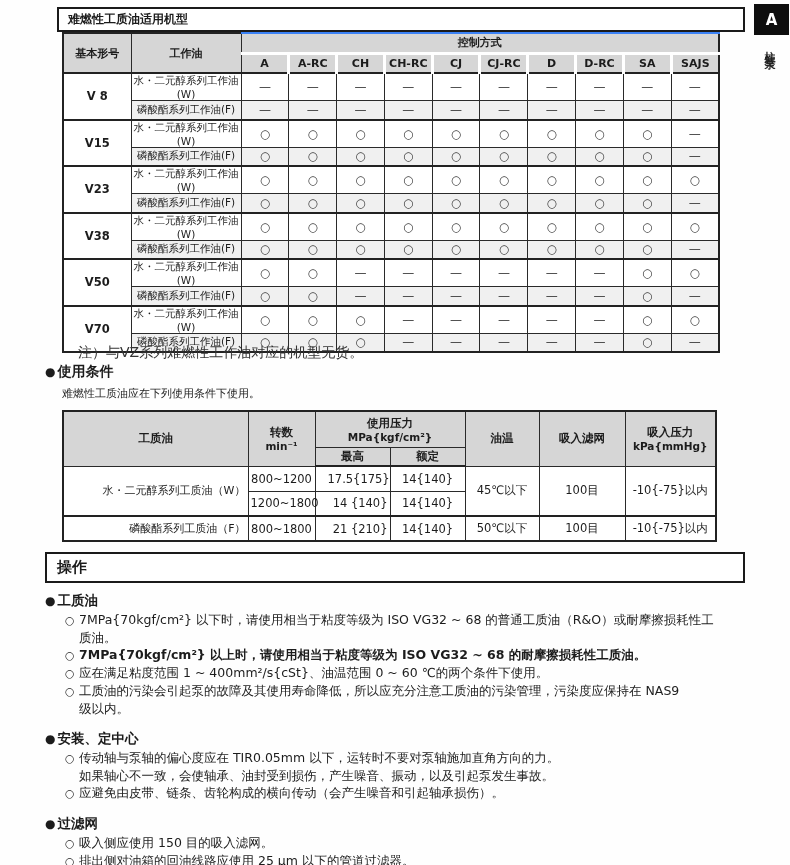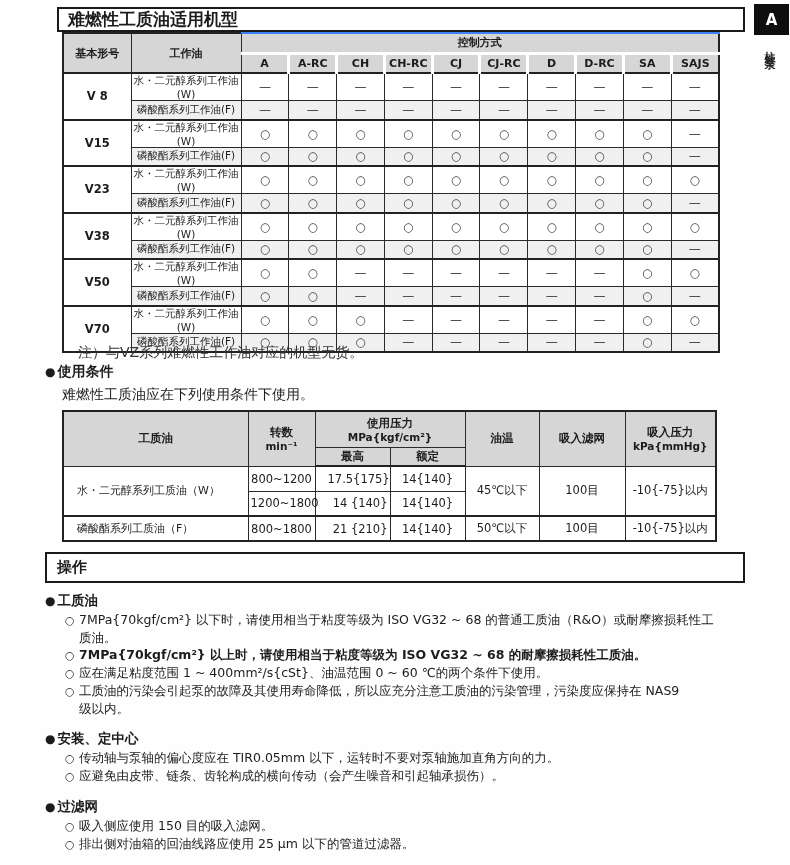--- a/index.html
+++ b/index.html
@@ -9,21 +9,21 @@
   
   .side-tab{position:absolute;top:4px;right:0;width:36px;}
   .tab-letter{width:35px;height:31px;background:#0e0e0e;color:#ffffff;font-weight:bold;
               font-size:15px;display:flex;align-items:center;justify-content:center;}
   .tab-vlabel{writing-mode:vertical-rl;text-orientation:upright;font-size:11px;font-weight:bold;
               letter-spacing:4px;margin:7px 0 0 7px;color:#222;}
 
   
   .title-box{position:absolute;left:57px;top:7px;width:688px;height:25px;border:2px solid #1a1a1a;
              box-sizing:border-box;display:flex;align-items:center;padding-left:9px;
-             font-weight:bold;font-size:17px;background:#fff;}
+             font-weight:bold;font-size:12px;background:#fff;}
   .op-box{position:absolute;left:45px;top:552px;width:700px;height:31px;border:2px solid #1a1a1a;
           box-sizing:border-box;display:flex;align-items:center;padding-left:10px;
           font-weight:bold;font-size:15px;background:#fff;}
 
   
   table{border-collapse:collapse;}
   .t1{position:absolute;left:62px;top:32px;width:656px;table-layout:fixed;font-size:11px;
       border:2px solid #222;}
   .t1 th,.t1 td{border:1px solid #2a2a2a;text-align:center;padding:0;box-sizing:border-box;}
   .t1 thead th{background:#d6d6d6;font-weight:bold;height:20px;}
@@ -36,32 +36,32 @@
   .t1 td.oil{font-size:10.5px;}
   .t1 td.mark{font-size:12px;color:#3a3a3a;}
   .t1 tr.f-row td{background:#f0f0f0;}
   .t1 tr.group-start td{border-top:2px solid #222;}
 
   .note{position:absolute;left:62px;top:344px;font-size:14px;color:#333;padding-left:16px;}
 
   .cond-heading{position:absolute;left:45px;top:363px;font-weight:bold;font-size:14px;
                 display:flex;align-items:center;}
   .cond-heading .dot{font-size:12px;margin-right:2px;}
-  .cond-intro{position:absolute;left:62px;top:386px;font-size:14px;}
+  .cond-intro{position:absolute;left:62px;top:386px;font-size:11px;}
 
   
   .t2{position:absolute;left:62px;top:410px;width:653px;table-layout:fixed;font-size:11.5px;
       border:2px solid #222;}
   .t2 th,.t2 td{border:1px solid #2a2a2a;text-align:center;padding:0 2px;box-sizing:border-box;}
   .t2 thead th{background:#d6d6d6;font-weight:bold;}
   .t2 thead tr:first-child th{height:36px;}
   .t2 thead tr.sub2 th{height:19px;border-bottom:2px solid #222;}
   .t2 thead th .unit{font-size:10.5px;}
   .t2 tbody td{height:25px;background:#fff;}
-  .t2 td.lbl{text-align:left;padding-left:13px;font-size:11px;}
+  .t2 td.lbl{text-align:right;padding-left:13px;font-size:11px;}
   .t2 td.maxv{text-align:right;padding-left:12px;}
   .t2 tr.f-start td{border-top:2px solid #222;}
 
   
   .op-content{position:absolute;left:45px;top:592px;width:714px;}
   .op-section{margin-bottom:13px;}
   .op-heading{font-size:13.5px;font-weight:bold;height:18px;display:flex;align-items:center;margin-bottom:1px;}
   .op-heading .dot{font-size:12px;margin-right:2px;}
   .b-line{font-size:12.5px;line-height:17px;padding-left:34px;text-indent:-14px;color:#1c1c1c;}
   .b-line.first{padding-left:34px;}
@@ -363,20 +363,21 @@
         <div class="b-line first"><span class="circ">○</span><span>应在满足粘度范围 1 ~ 400mm²/s{cSt}、油温范围 0 ~ 60 ℃的两个条件下使用。</span></div>
         <div class="b-line first"><span class="circ">○</span><span>工质油的污染会引起泵的故障及其使用寿命降低，所以应充分注意工质油的污染管理，污染度应保持在 NAS9</span></div>
         <div class="b-line cont"><span>级以内。</span></div>
       </div>
       <div class="op-section">
         <div class="op-heading">
           <span class="dot">●</span>
           <span>安装、定中心</span>
         </div>
         <div class="b-line first"><span class="circ">○</span><span>传动轴与泵轴的偏心度应在 TIR0.05mm 以下，运转时不要对泵轴施加直角方向的力。</span></div>
+        <div class="b-line cont"><span>如果轴心不一致，会使轴承、油封受到损伤，产生噪音、振动，以及引起泵发生事故。</span></div>
         <div class="b-line first"><span class="circ">○</span><span>应避免由皮带、链条、齿轮构成的横向传动（会产生噪音和引起轴承损伤）。</span></div>
       </div>
       <div class="op-section">
         <div class="op-heading">
           <span class="dot">●</span>
           <span>过滤网</span>
         </div>
         <div class="b-line first"><span class="circ">○</span><span>吸入侧应使用 150 目的吸入滤网。</span></div>
         <div class="b-line first"><span class="circ">○</span><span>排出侧对油箱的回油线路应使用 25 μm 以下的管道过滤器。</span></div>
       </div>

